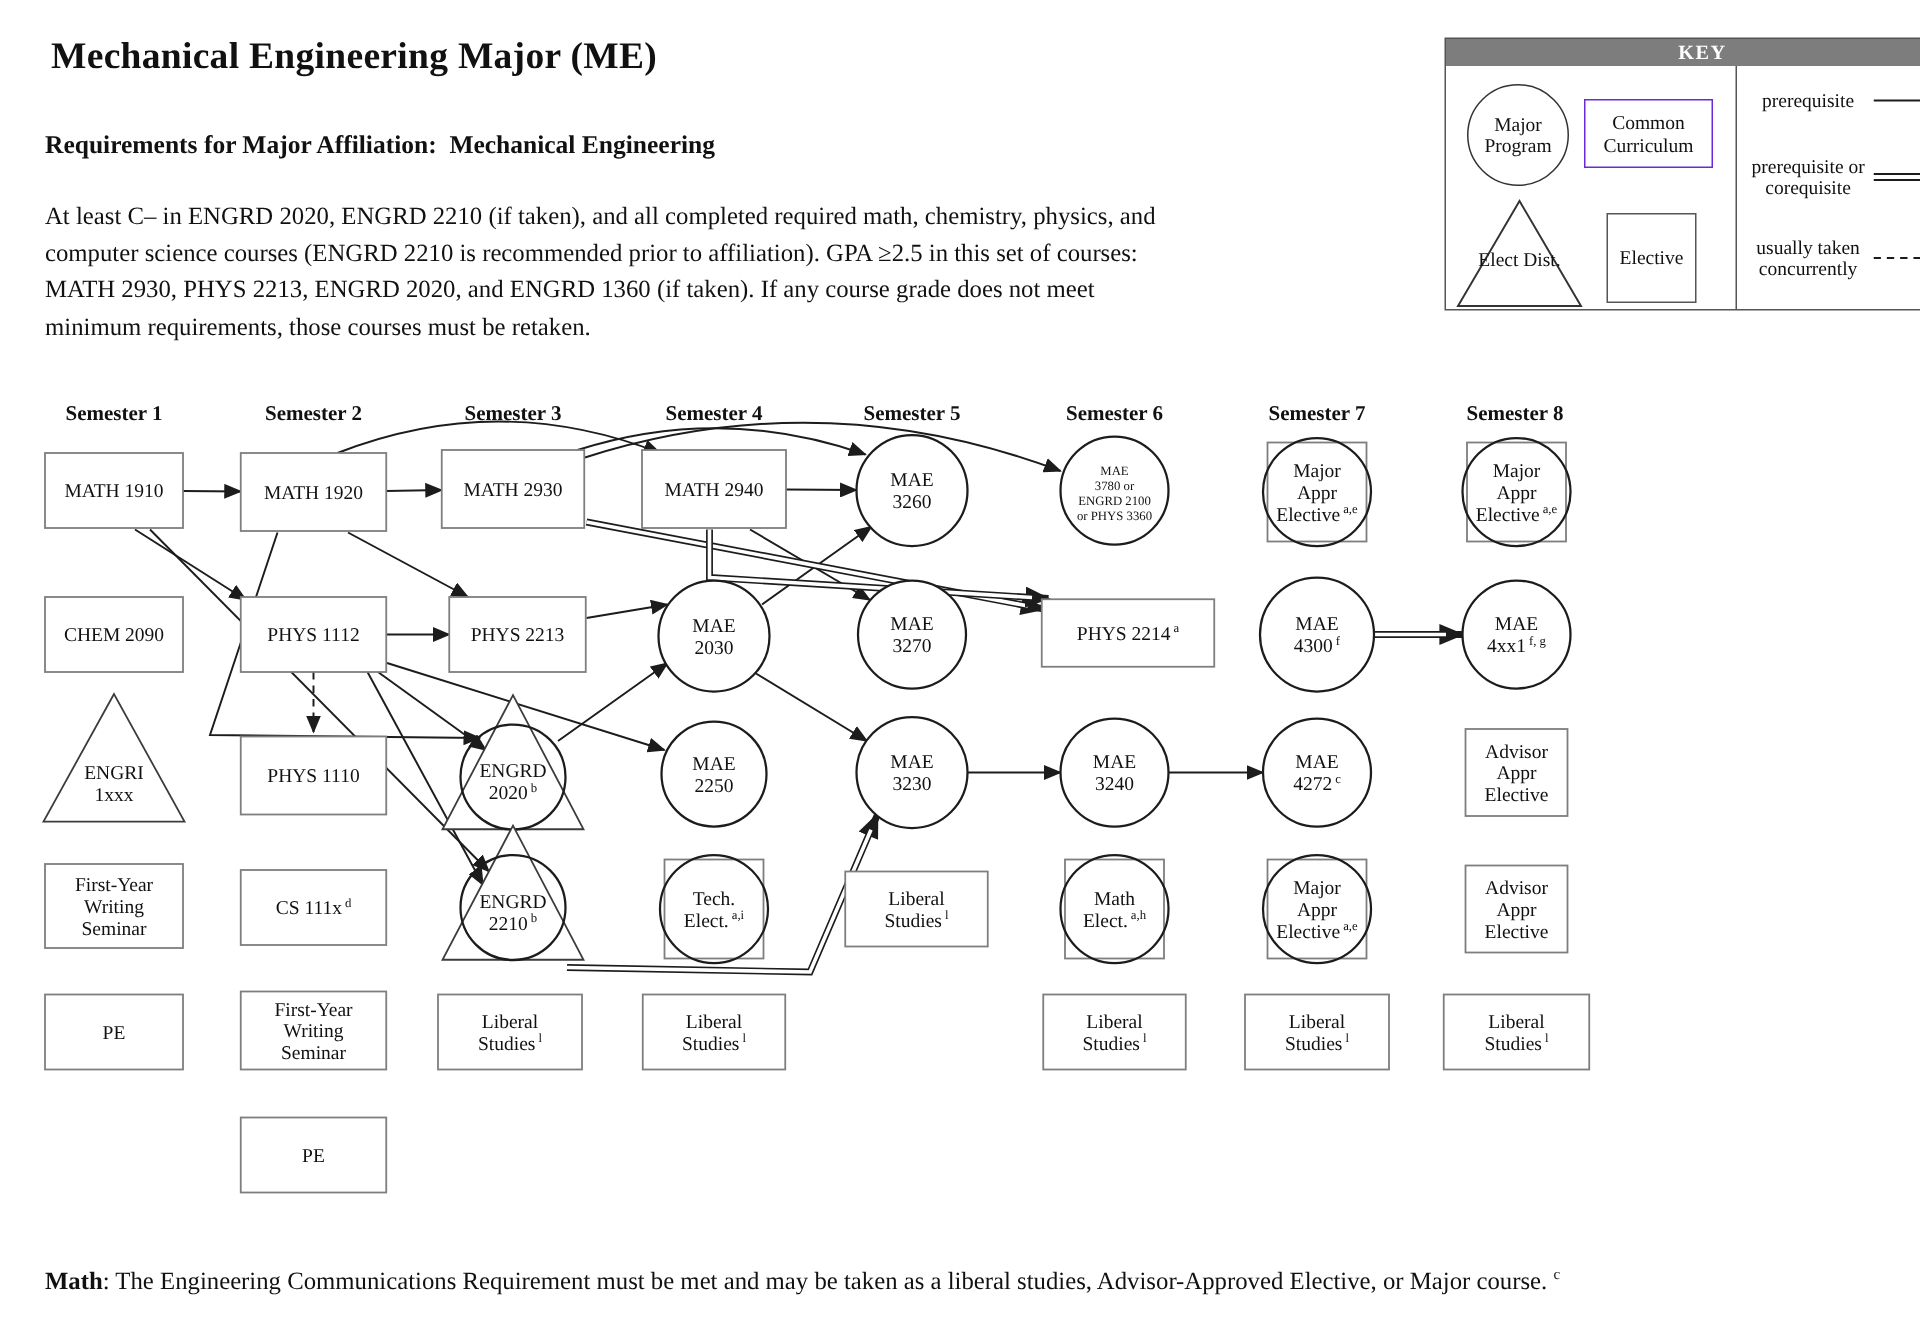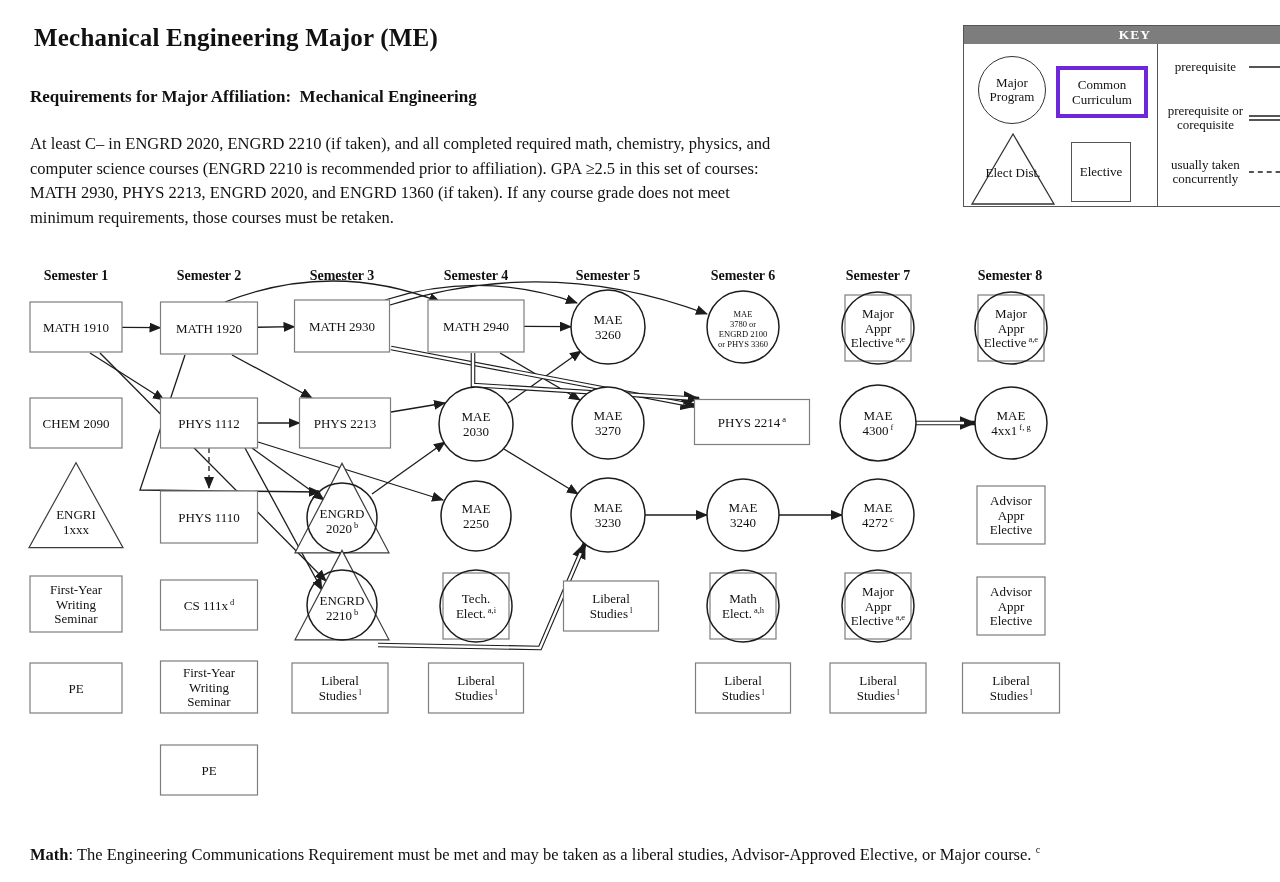--- a/index.html
+++ b/index.html
@@ -13,21 +13,21 @@
   .note{left:30px;top:844px;font-size:16.5px;}
   .note sup{font-size:10px;}
   
   .keybox{left:915px;top:25px;width:342px;height:180px;border:1px solid #555;background:#fff;margin-left:48px;}
   .keyhdr{position:absolute;left:0;top:0;right:0;height:18px;background:#7d7d7d;color:#fff;
           text-align:center;font-size:13.5px;font-weight:bold;line-height:18px;letter-spacing:1px;}
   .keydiv{position:absolute;left:193px;top:18px;bottom:0;width:0;border-left:1px solid #555;}
   .kcircle{position:absolute;left:14px;top:30px;width:62px;height:62px;border:1.4px solid #333;
            border-radius:50%;display:flex;align-items:center;justify-content:center;
            text-align:center;font-size:13px;line-height:14px;padding:2px;}
-  .krect1{position:absolute;left:92px;top:40px;width:84px;height:44px;border:4px solid #6d28d9;
+  .krect1{position:absolute;left:92px;top:40px;width:84px;height:44px;border:1px solid #6d28d9;
           display:flex;align-items:center;justify-content:center;text-align:center;
           font-size:13px;line-height:15px;}
   .ktri{position:absolute;left:6px;top:106px;width:86px;height:74px;}
   .ktri-label{position:absolute;left:19px;top:140px;width:60px;text-align:center;
               font-size:13px;line-height:14px;}
   .krect2{position:absolute;left:107px;top:116px;width:58px;height:58px;border:1px solid #555;
           display:flex;align-items:center;justify-content:center;font-size:13px;}
   .karrowrow{position:absolute;left:200px;width:140px;display:flex;align-items:center;}
   .karrowrow .lbl{width:84px;text-align:center;font-size:13px;line-height:14px;}
   .karrowrow svg{margin-left:2px;}

